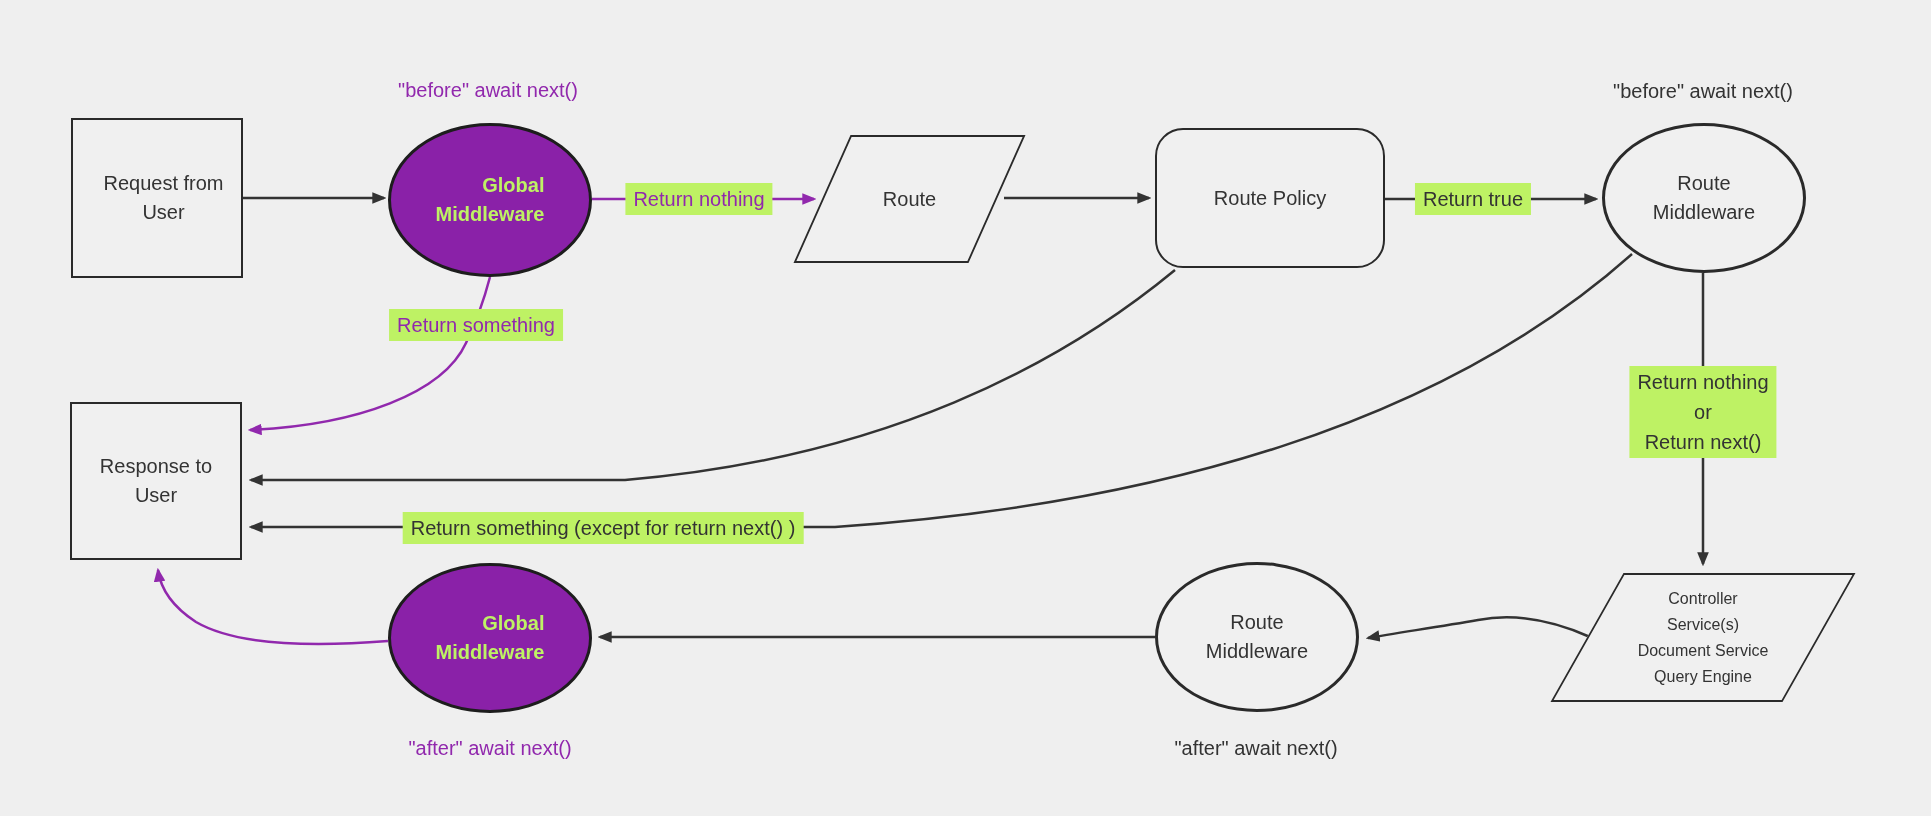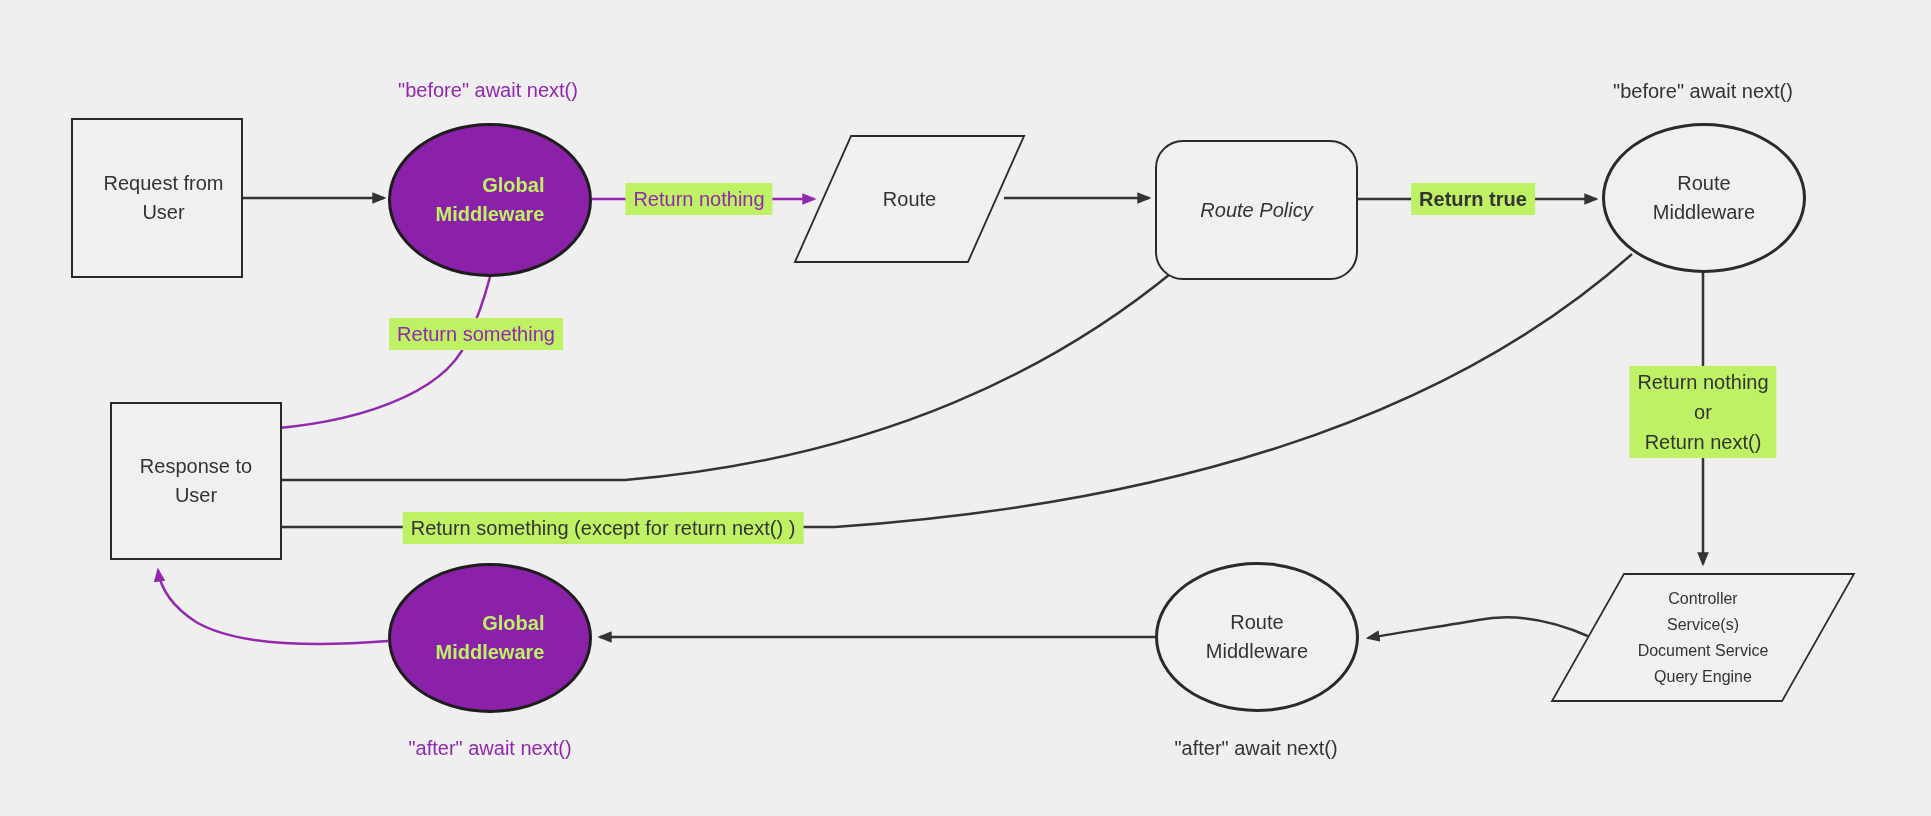--- a/index.html
+++ b/index.html
@@ -73,50 +73,50 @@
   <div class="node rect" style="left:71px; top:118px; width:172px; height:160px;padding-left:13px;">Request from
 User</div>
 
   <div class="node ellipse purple" style="left:388px; top:123px; width:204px; height:154px;">Global
 Middleware</div>
 
   <div class="node para" style="left:822px; top:135px; width:175px; height:128px; transform:skewX(-24deg);">
     <div class="unskew" style="transform:skewX(24deg);">Route</div>
   </div>
 
-  <div class="node rounded" style="left:1155px; top:140px; width:203px; height:140px;font-style:italic;">Route Policy</div>
+  <div class="node rounded" style="left:1155px; top:128px; width:230px; height:140px;">Route Policy</div>
 
   <div class="node ellipse" style="left:1602px; top:123px; width:204px; height:150px;">Route
 Middleware</div>
 
   <div class="node para" style="left:1587px; top:573px; width:232px; height:129px; transform:skewX(-29.5deg); font-size:16px; line-height:26px;">
     <div class="unskew" style="transform:skewX(29.5deg);">Controller
 Service(s)
 Document Service
 Query Engine</div>
   </div>
 
   <div class="node ellipse" style="left:1155px; top:562px; width:204px; height:150px;">Route
 Middleware</div>
 
   <div class="node ellipse purple" style="left:388px; top:563px; width:204px; height:150px;">Global
 Middleware</div>
 
-  <div class="node rect" style="left:70px; top:402px; width:172px; height:158px;margin-left:40px;">Response to
+  <div class="node rect" style="left:70px; top:402px; width:172px; height:158px;">Response to
 User</div>
 
   <div class="edge-label plain purple-text" style="left:488px; top:90px;">"before" await next()</div>
 
   <div class="edge-label plain" style="left:1703px; top:91px;">"before" await next()</div>
 
   <div class="edge-label purple-text" style="left:699px; top:199px;">Return nothing</div>
 
-  <div class="edge-label" style="left:1473px; top:199px;font-weight:bold;">Return true</div>
+  <div class="edge-label" style="left:1473px; top:199px;">Return true</div>
 
-  <div class="edge-label purple-text" style="left:476px; top:334px;text-align:center;">Return something</div>
+  <div class="edge-label purple-text" style="left:476px; top:325px;text-align:center;">Return something</div>
 
   <div class="edge-label" style="left:1703px; top:412px;">Return nothing
 or
 Return next()</div>
 
 
   <div class="edge-label" style="left:603px; top:528px;">Return something (except for return next() )</div>
 
   <div class="edge-label plain" style="left:1256px; top:748px;">"after" await next()</div>
 

